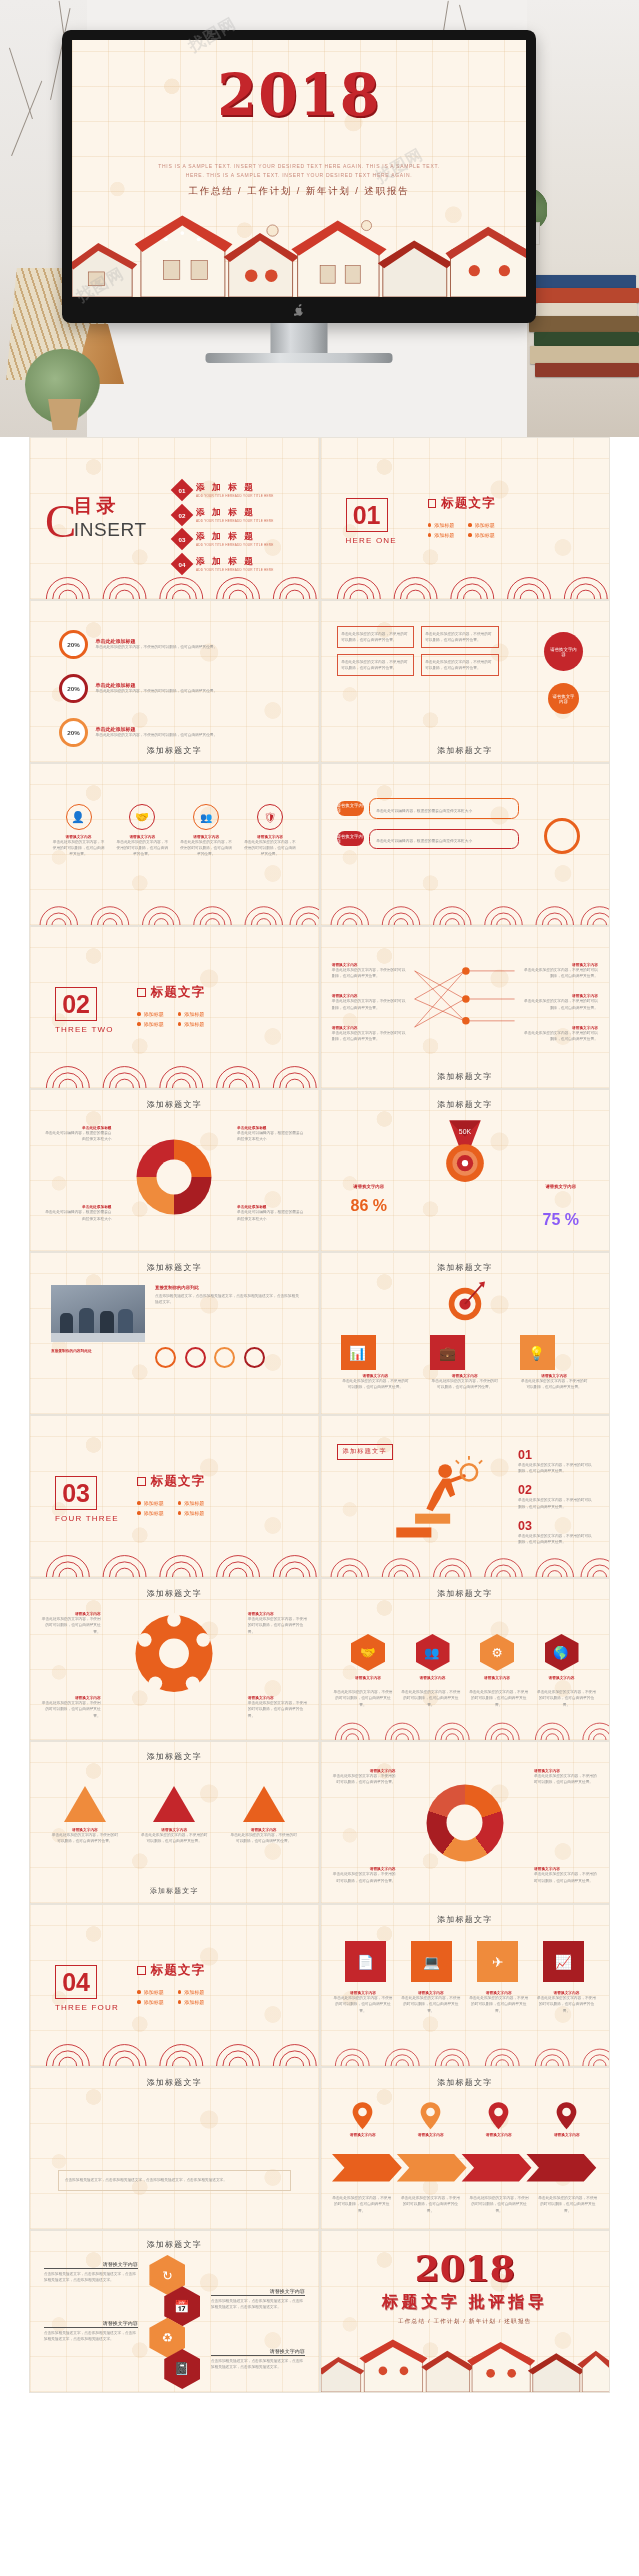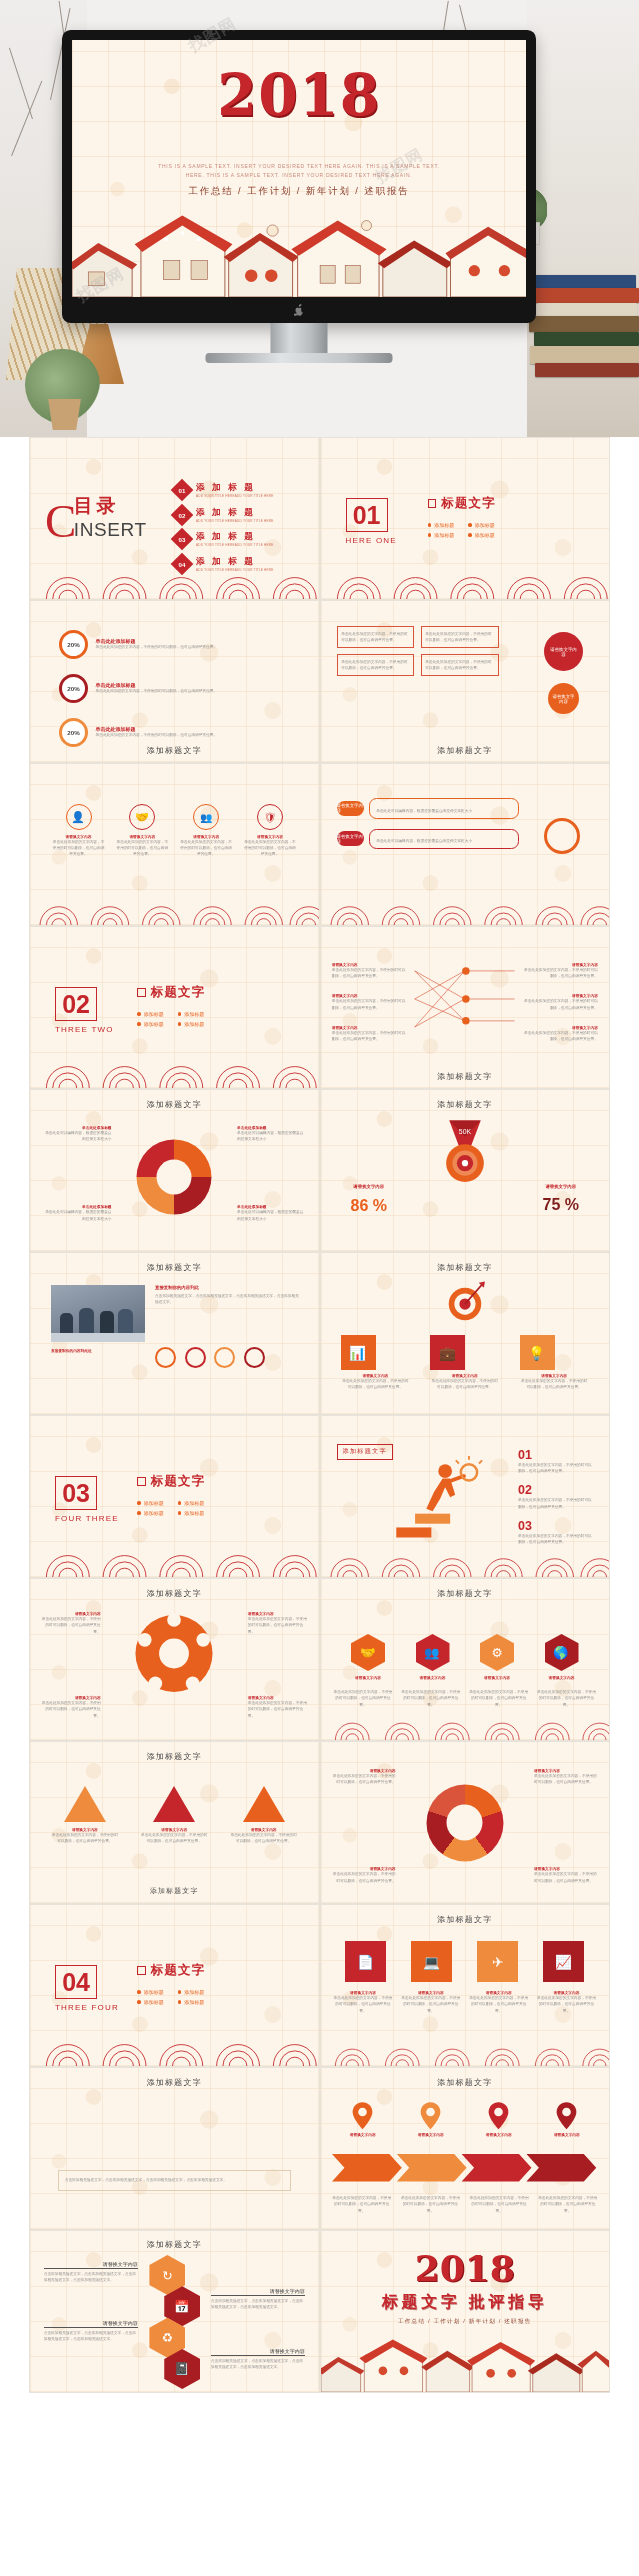--- a/index.html
+++ b/index.html
@@ -620,21 +620,21 @@
         <circle cx="55" cy="72" r="13" fill="#c4262b"></circle>
         <circle cx="55" cy="72" r="5" fill="#fff"></circle>
         <text x="55" y="26" text-anchor="middle" fill="#fff" font-size="11" font-family="Liberation Sans, sans-serif">50K</text>
       </svg>
       <div style="position:absolute;left:30px;top:94px;text-align:center">
         <div class="phh" style="font-size:4.4px">请替换文字内容</div>
         <div style="color:#e8601d;font-size:16px;font-weight:700;margin-top:7.5px">86 %</div>
       </div>
       <div style="position:absolute;right:30px;top:94px;text-align:center">
         <div class="phh" style="font-size:4.4px">请替换文字内容</div>
-        <div style="color:#7f1d1d;font-size:16px;font-weight:700;margin-top:7px">75 %</div>
+        <div style="color:#8b5cf6;font-size:16px;font-weight:700;margin-top:22px">75 %</div>
       </div>
     </div>
   </div>
 
   <div class="srow">
     <div class="slide">
       <div class="seal-bg"></div>
       <div class="ttl" style="top:8.7px;font-size:8px">添加标题文字</div>
       <div style="position:absolute;left:21px;top:32px;width:94px;height:57px;background:linear-gradient(160deg,#9aa6b4,#5e6b7c);overflow:hidden">
         <div style="position:absolute;left:8.7px;top:27.5px;width:13.7px;height:21px;background:#2f3b4a;border-radius:5px 5px 0 0"></div>

